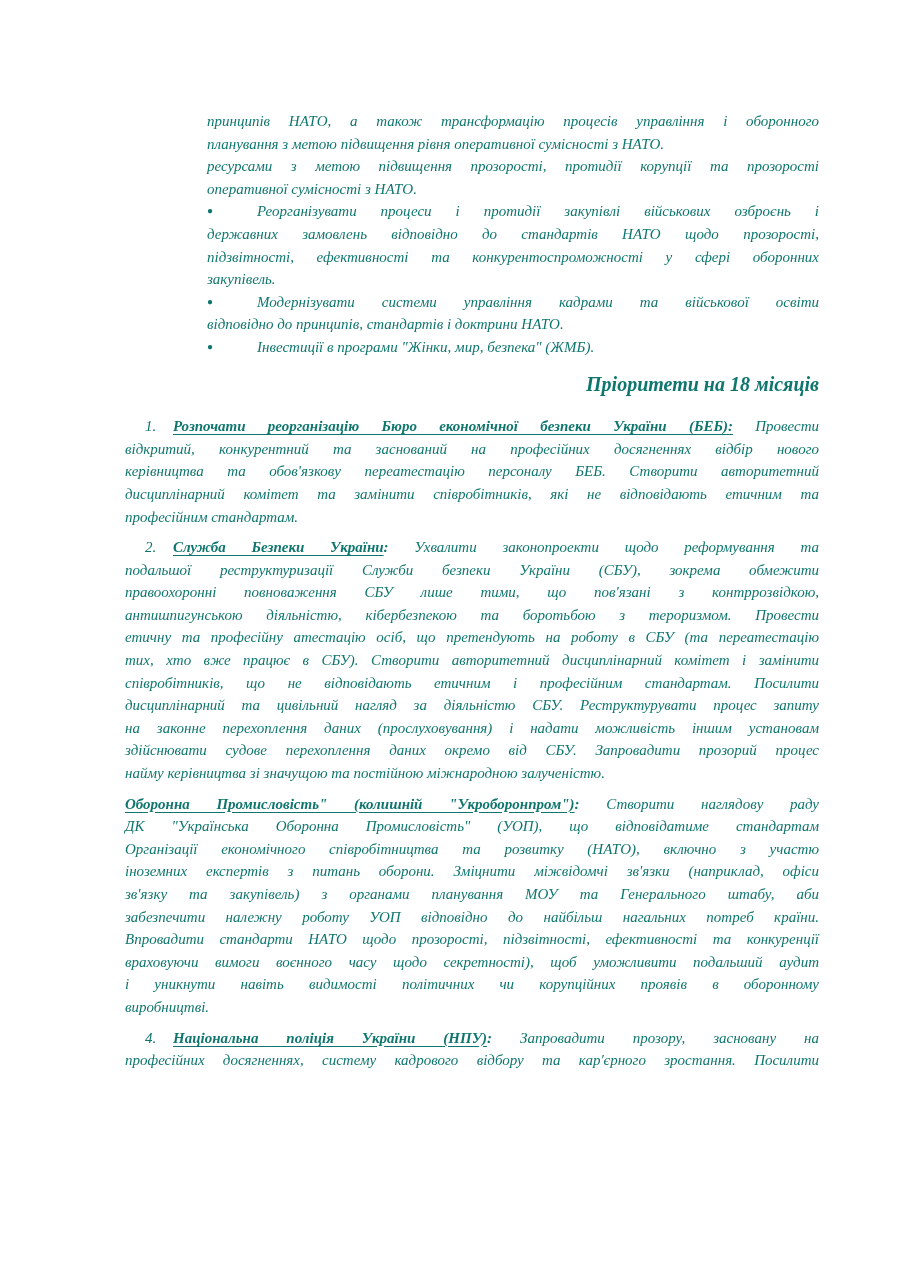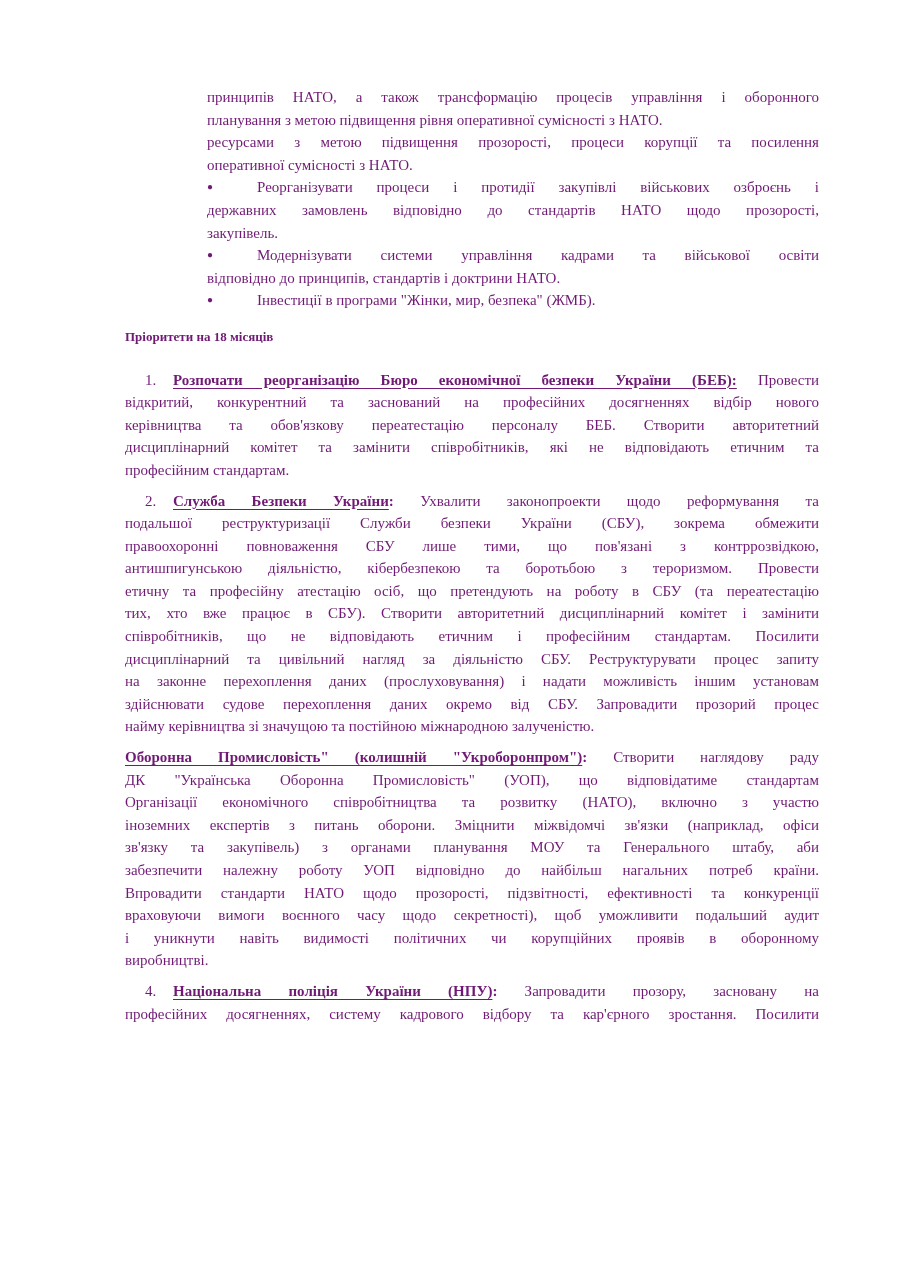--- a/index.html
+++ b/index.html
@@ -1,53 +1,55 @@
 <!DOCTYPE html>
 <html><head>
 <meta charset="utf-8">
 <style>
   html,body{margin:0;padding:0;background:#ffffff;}
   body{width:906px;height:1280px;overflow:hidden;}
   .page{width:906px;height:1280px;background:#ffffff;position:relative;overflow:hidden;}
   .content{
-    padding:86px 87px 0 125px;
+    padding:110px 87px 0 125px;
     font-family:"Liberation Serif","DejaVu Serif",serif;
     font-size:15px;
     line-height:22.6px;
-    color:#701a75;
+    color:#0f766e;
+    font-style:italic;
   }
   .block{margin:0;}
   .block.continuation,.block.bullet{margin-left:82px;}
   .line{min-height:22.6px;}
   .jl{text-align:justify;text-align-last:justify;text-justify:inter-word;}
   .ll{text-align:left;}
   .b{font-weight:bold;}
   .u{font-weight:bold;text-decoration:underline;text-underline-offset:3px;}
-  .heading{text-align:left;font-weight:bold;font-size:13px;margin:14px 0 20px 0;}
+  .heading{text-align:right;font-weight:bold;font-size:20px;margin:14px 0 20px 0;}
   .numbered{margin-top:8px;}
   .numbered .first{text-indent:20px;}
   .num{display:inline-block;width:28px;text-indent:0;}
   .marker{display:inline-block;width:50px;text-indent:0;font-size:10px;vertical-align:2px;}
 </style>
 </head>
 <body>
 
 <div class="page">
   <div class="content" id="doc">
       <div class="block continuation">
         <div class="line jl first"><span class="">принципів НАТО, а також трансформацію процесів управління і оборонного</span></div>
         <div class="line ll"><span class="">планування з метою підвищення рівня оперативної сумісності з НАТО.</span></div>
       </div>
       <div class="block bullet">
-        <div class="line jl"><span class="">ресурсами з метою підвищення прозорості, процеси корупції та посилення</span></div>
+        <div class="line jl"><span class="">ресурсами з метою підвищення прозорості, протидії корупції та прозорості</span></div>
         <div class="line ll"><span class="">оперативної сумісності з НАТО.</span></div>
       </div>
       <div class="block bullet">
         <div class="line jl first"><span class="marker">●</span><span class="">Реорганізувати процеси і протидії закупівлі військових озброєнь і</span></div>
         <div class="line jl"><span class="">державних замовлень відповідно до стандартів НАТО щодо прозорості,</span></div>
+        <div class="line jl"><span class="">підзвітності, ефективності та конкурентоспроможності у сфері оборонних</span></div>
         <div class="line ll"><span class="">закупівель.</span></div>
       </div>
       <div class="block bullet">
         <div class="line jl first"><span class="marker">●</span><span class="">Модернізувати системи управління кадрами та військової освіти</span></div>
         <div class="line ll"><span class="">відповідно до принципів, стандартів і доктрини НАТО.</span></div>
       </div>
       <div class="block bullet">
         <div class="line ll first"><span class="marker">●</span><span class="">Інвестиції в програми "Жінки, мир, безпека" (ЖМБ).</span></div>
       </div>
       <div class="block heading">Пріоритети на 18 місяців</div>

